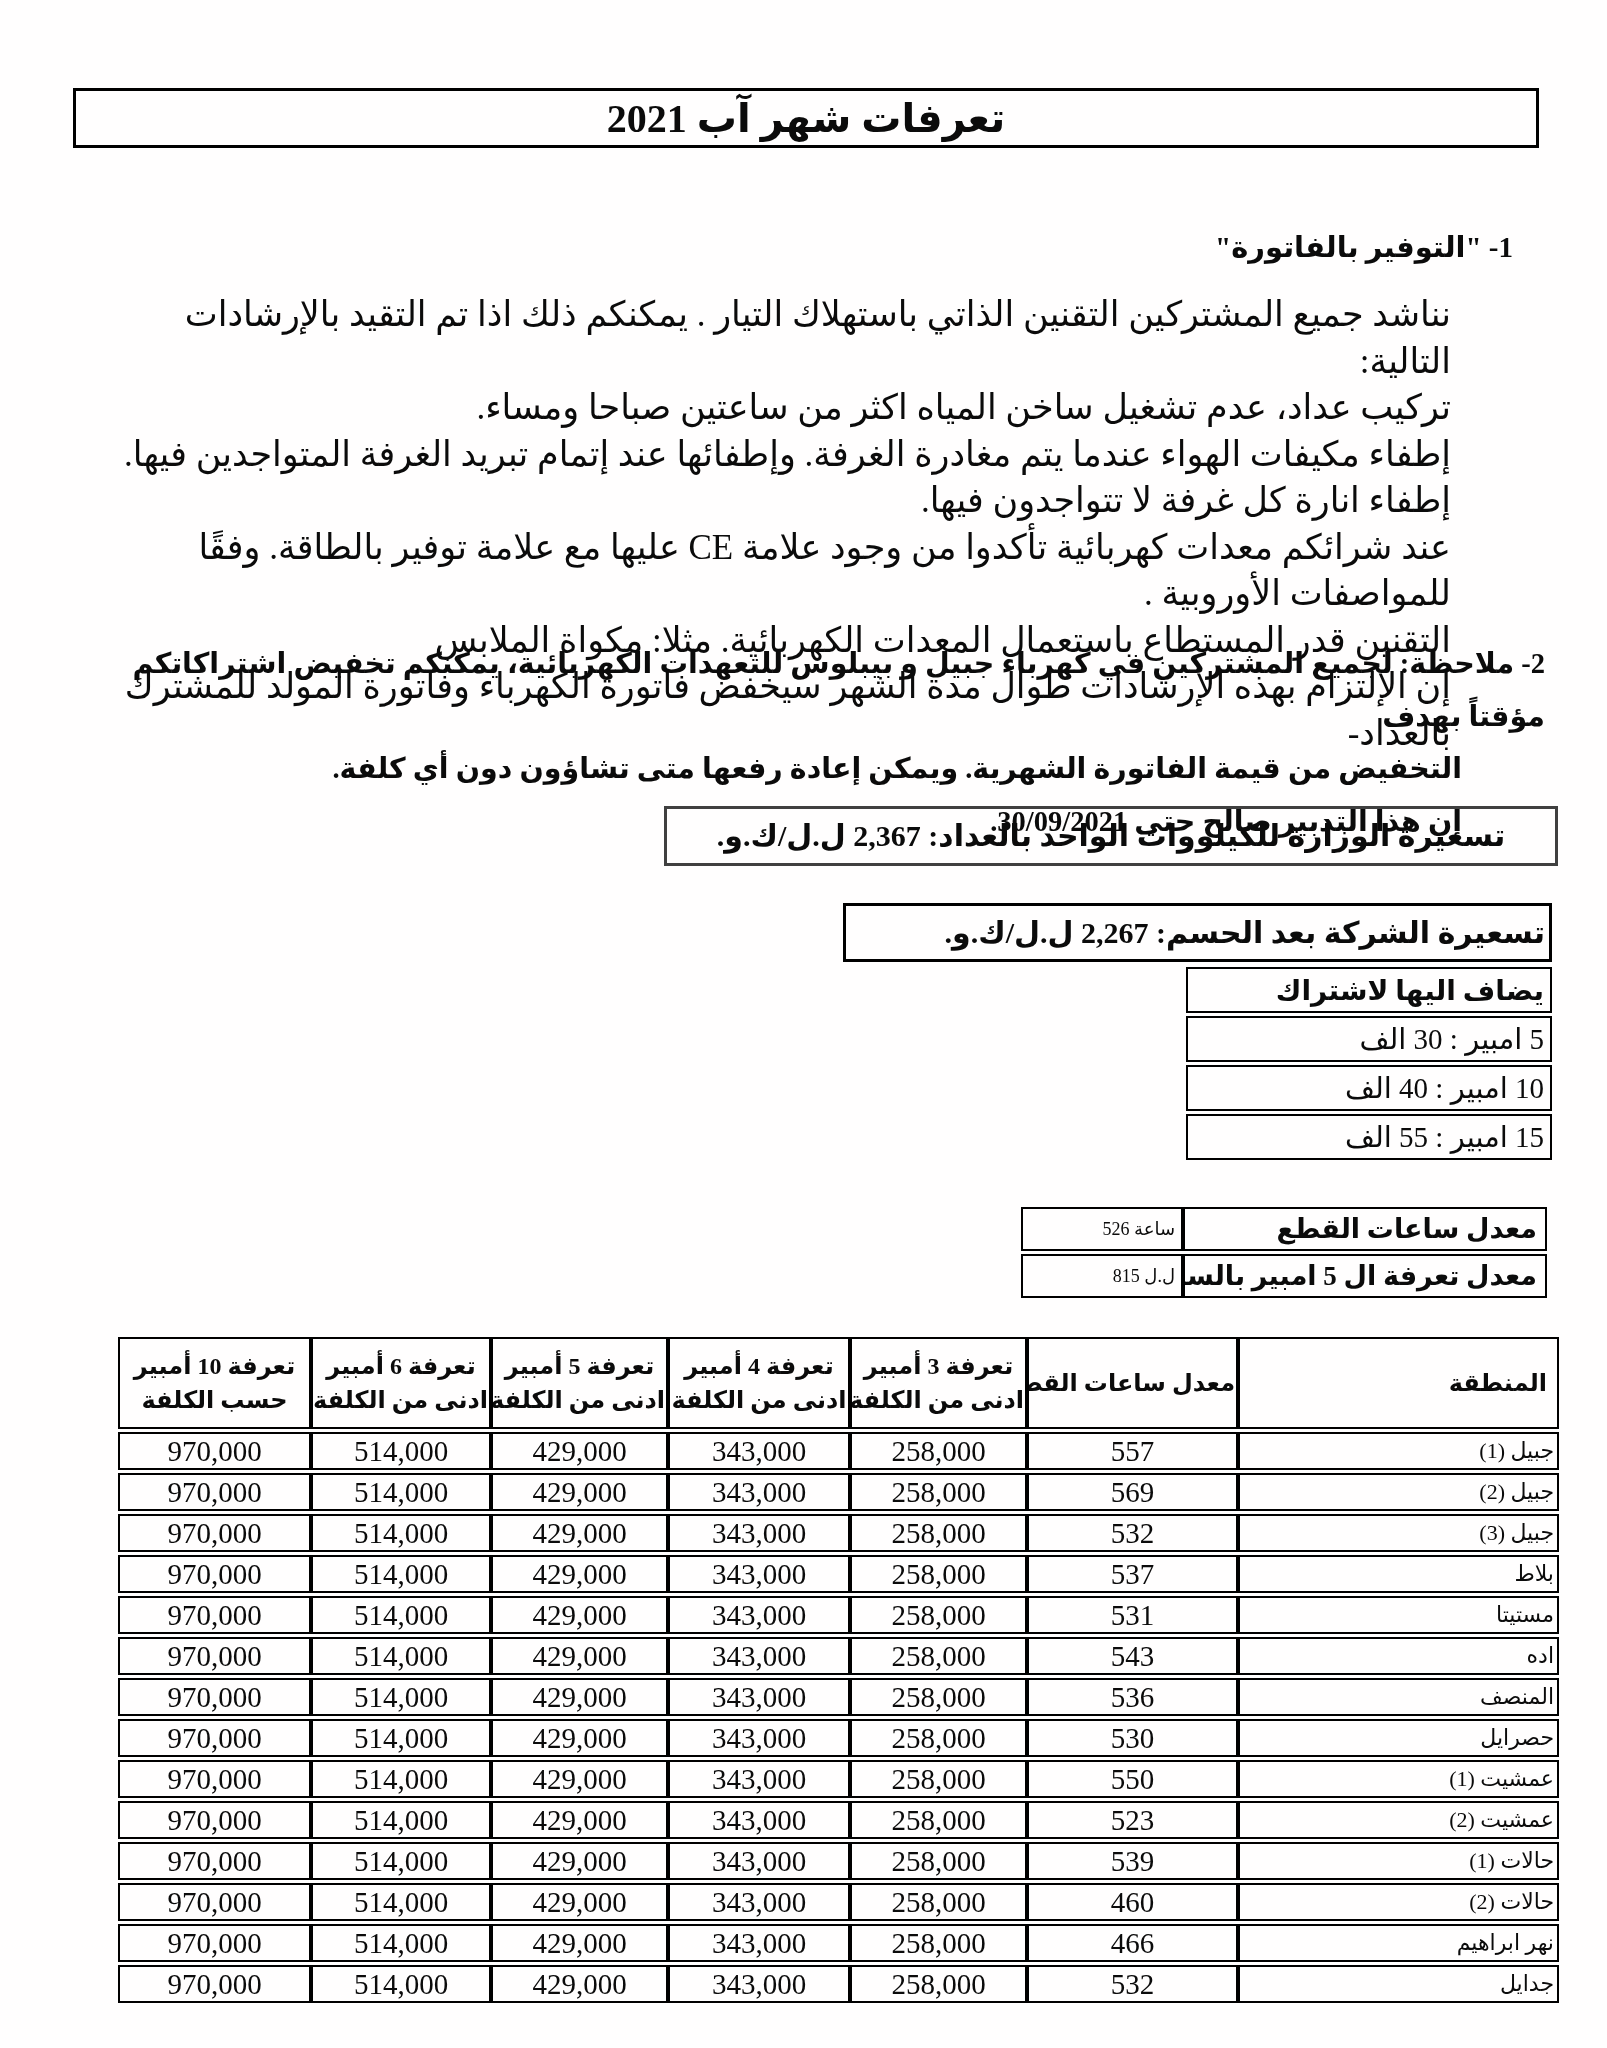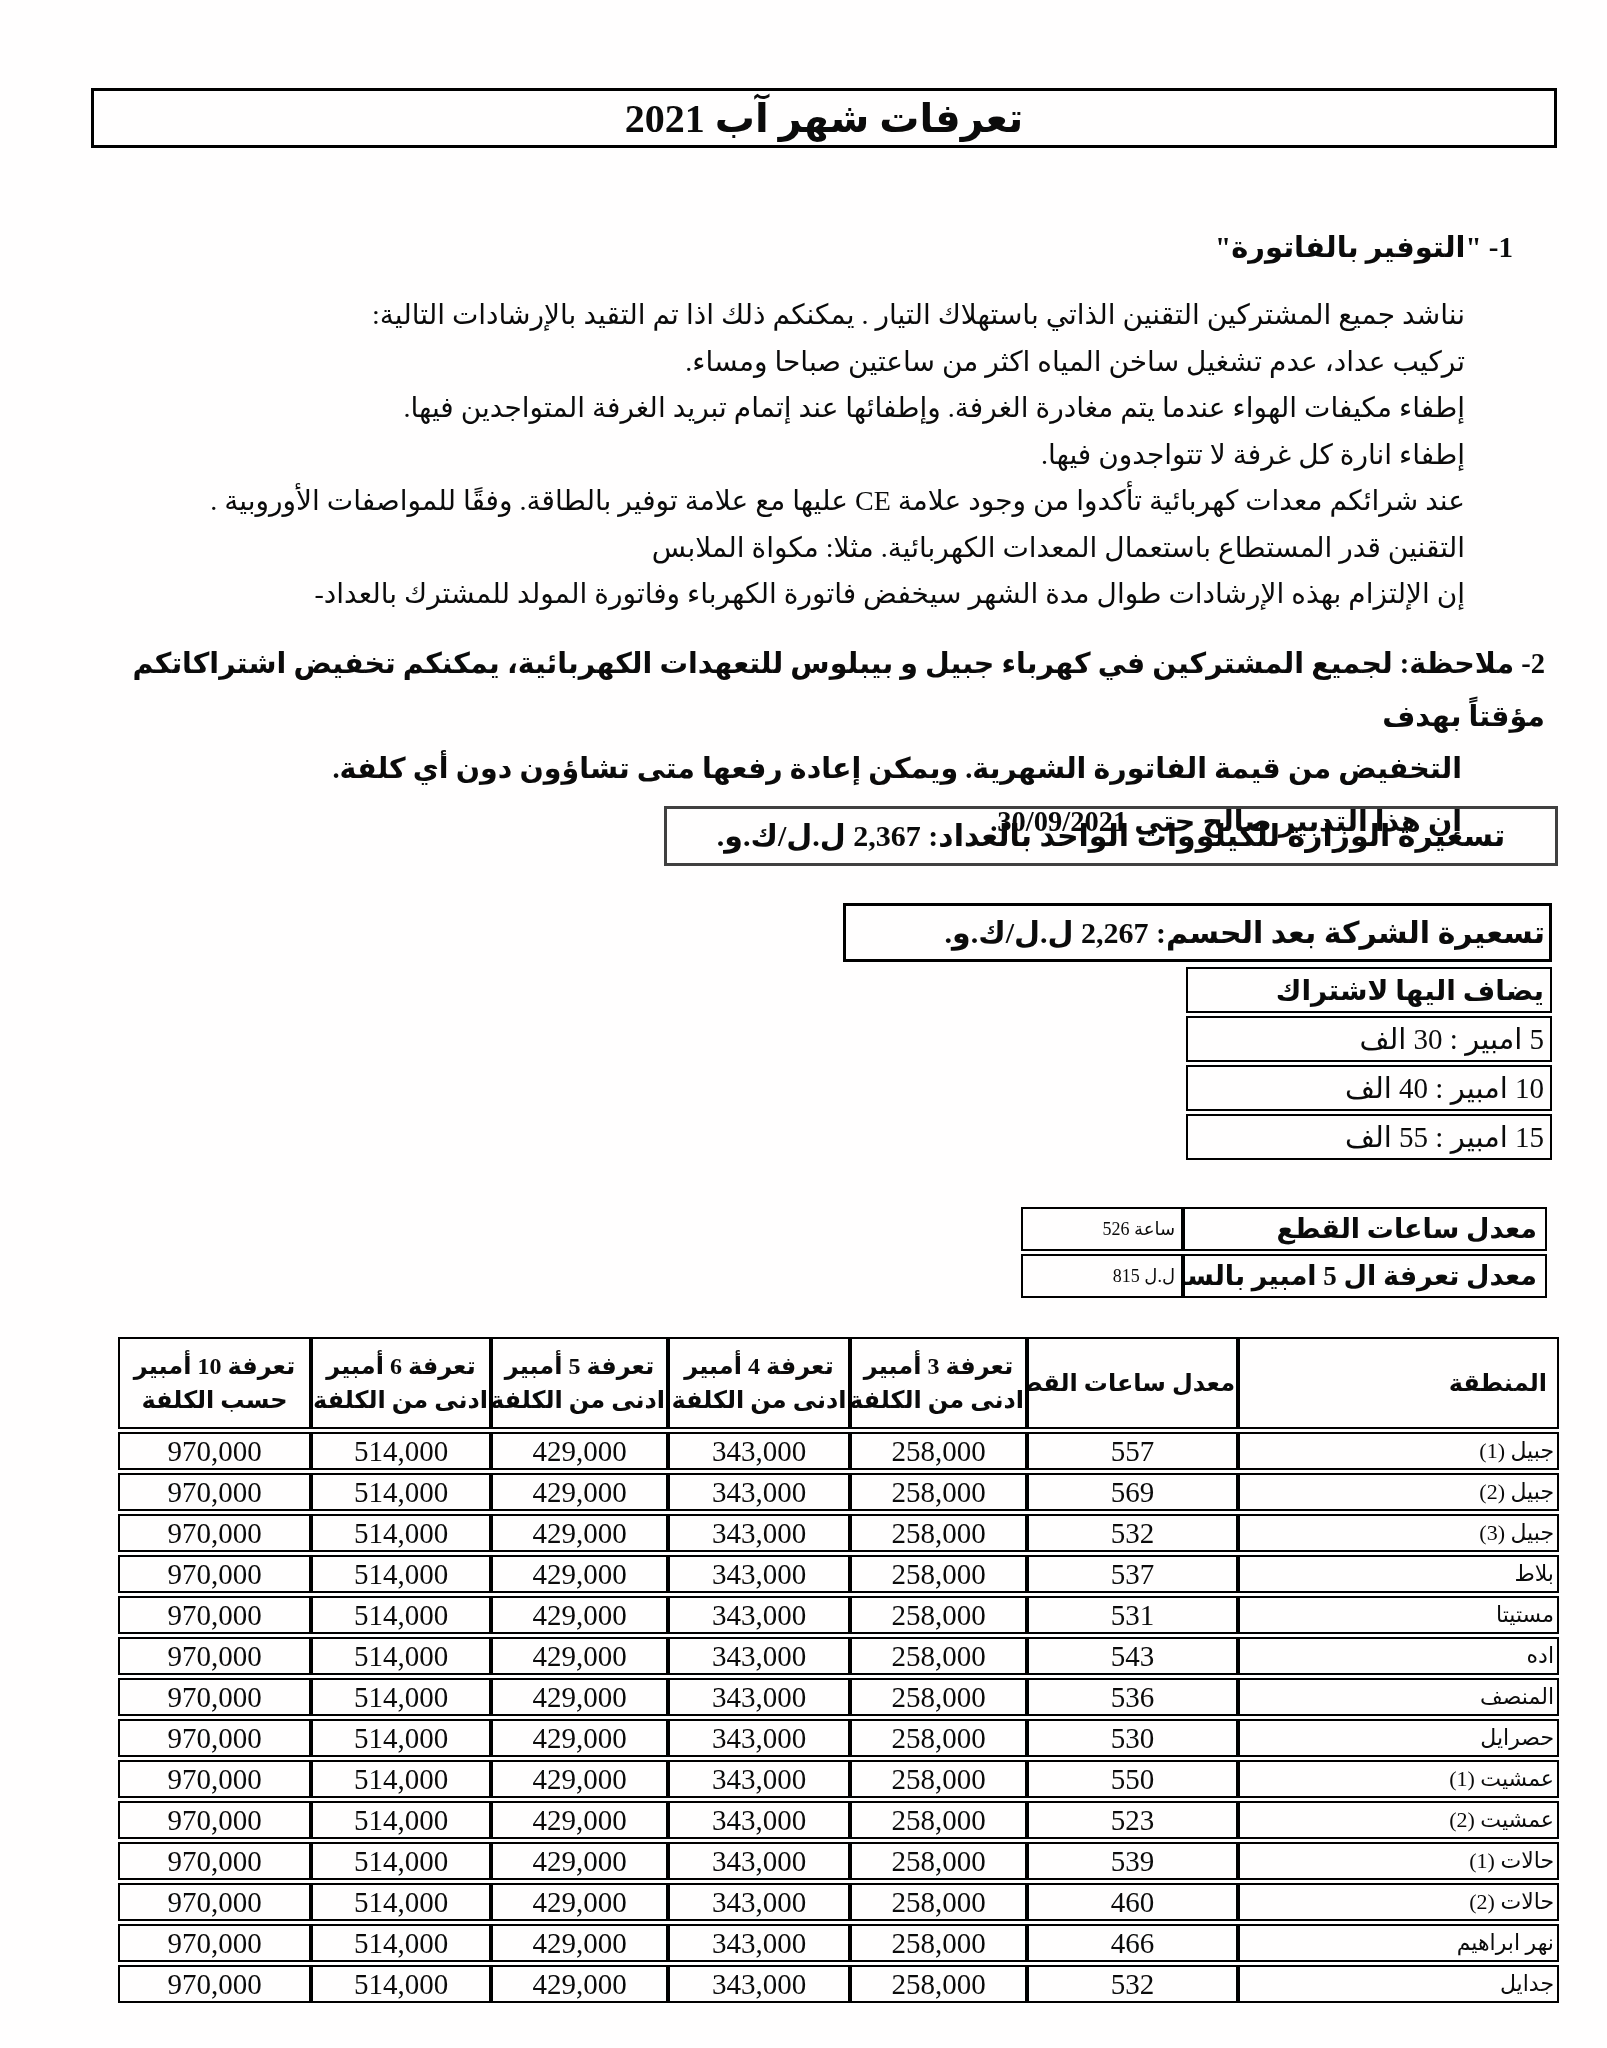--- a/index.html
+++ b/index.html
@@ -2,29 +2,29 @@
 <html dir="rtl" lang="ar"><head>
 <meta charset="utf-8">
 <style>
   html,body{margin:0;padding:0;background:#ffffff;}
   .page{
     position:relative;width:1607px;height:2048px;background:#fffefe;
     font-family:"Liberation Serif","DejaVu Sans",serif;color:#0b0b0b;overflow:hidden;
   }
   
   .title-box{
-    position:absolute;left:91px;top:88px;width:1460px;height:54px;
+    position:absolute;left:73px;top:88px;width:1460px;height:54px;
     border:3px solid #000;display:flex;align-items:center;justify-content:center;
   }
   .title-box .t{font-size:40px;font-weight:bold;letter-spacing:.5px;}
   
   .s1-heading{position:absolute;top:230px;right:94px;font-size:29px;font-weight:bold;}
   .instructions{
-    position:absolute;top:292px;right:142px;left:90px;
-    text-align:right;font-size:28px;line-height:46.5px;
+    position:absolute;top:292px;right:156px;left:90px;
+    text-align:right;font-size:35px;line-height:46.5px;
   }
   
   .note{position:absolute;top:638px;right:62px;left:60px;text-align:right;
     font-weight:bold;font-size:28.5px;line-height:52.5px;}
   .note .indent{margin-right:83px;}
   
   .ministry-box{
     position:absolute;left:664px;top:806px;width:888px;height:54px;border:3px solid #404040;
     text-align:center;line-height:54px;font-weight:bold;font-size:30px;
   }

